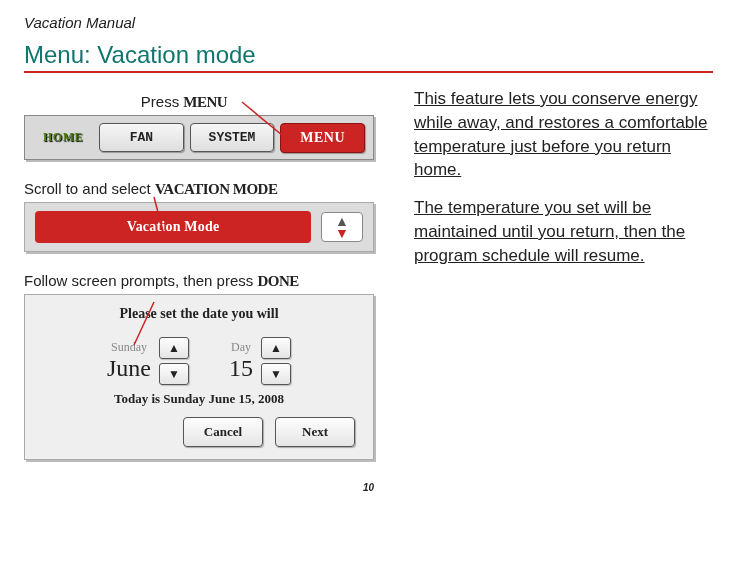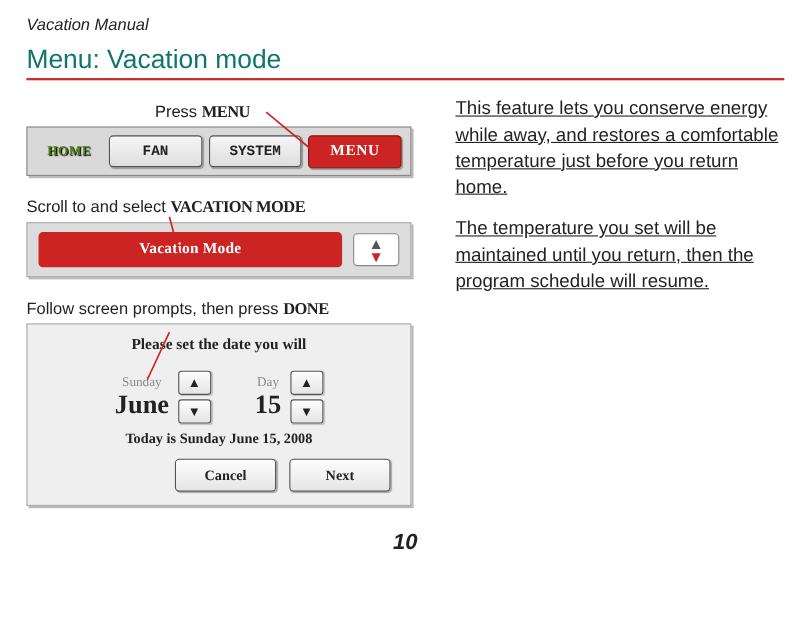--- a/index.html
+++ b/index.html
@@ -139,21 +139,21 @@
     line-height: 1.3;
   }
   .month-day-row {
     display: flex;
     justify-content: center;
     gap: 40px;
     margin: 14px 0 6px 0;
   }
   .md-group { display: flex; align-items: center; gap: 8px; }
   .md-label { text-align: center; color: #888; font-family: Georgia, serif; font-size: 12px; }
-  .md-value { font-family: Georgia, serif; font-weight: bold; font-size: 24px; text-align: center; }
+  .md-value { font-family: Georgia, serif; font-weight: normal; font-size: 24px; text-align: center; }
   .stepper {
     display: flex;
     flex-direction: column;
     gap: 4px;
   }
   .step-btn {
     width: 30px; height: 22px;
     background: linear-gradient(#fdfdfd,#e5e5e5);
     border: 1px solid #555;
     border-radius: 3px;
@@ -168,37 +168,37 @@
     text-align: center;
     margin: 6px 0 10px 0;
   }
   .cn-row {
     display: flex;
     justify-content: flex-end;
     gap: 12px;
     padding-right: 6px;
   }
   .cn-btn {
-    width: 92px;
+    width: 80px;
     background: linear-gradient(#fdfdfd,#e5e5e5);
     border: 1px solid #555;
     border-radius: 4px;
     text-align: center;
     padding: 6px 0;
     font-family: Georgia, serif;
     font-weight: bold;
     font-size: 13px;
     box-shadow: 1px 1px 1px rgba(0,0,0,0.3);
   }
 
   .page-num {
     text-align: center;
     font-weight: bold;
     font-style: italic;
-    font-size: 20px;
+    font-size: 10px;
     margin-top: 22px;
   }
 
   
   .callout-container { position: relative; }
   svg.callouts { position: absolute; top: 0; left: 0; pointer-events: none; }
 </style>
 </head>
 <body>
 

